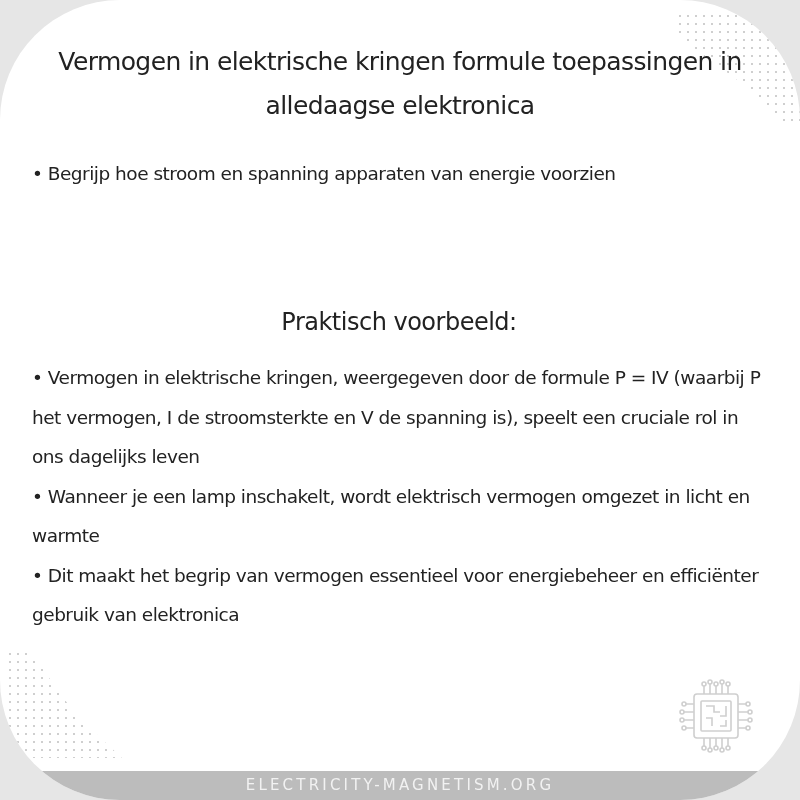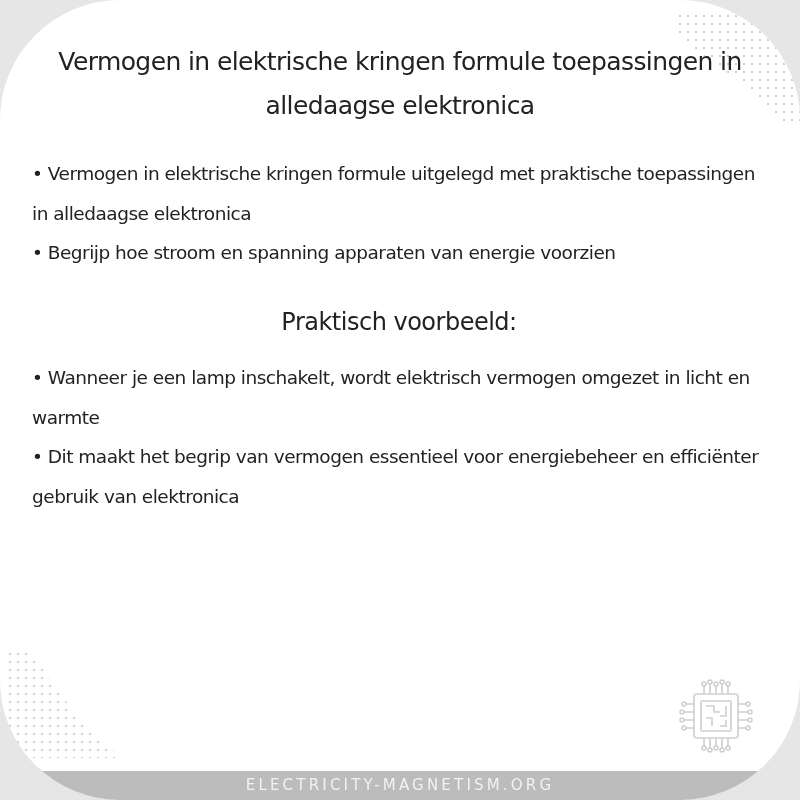--- a/index.html
+++ b/index.html
@@ -89,27 +89,27 @@
 </head>
 <body>
 
 <div class="card">
   <div class="dots dots-tr"></div>
   <div class="dots dots-bl"></div>
 
   <div class="title">Vermogen in elektrische kringen formule toepassingen in alledaagse elektronica</div>
 
   <div class="body-text intro">
-    <p>• Vermogen in elektrische kringen formule uitgelegd met praktische toepassingen in alledaagse elektronica</p>
     <p>• Begrijp hoe stroom en spanning apparaten van energie voorzien</p>
   </div>
 
   <div class="subhead">Praktisch voorbeeld:</div>
 
   <div class="body-text example">
+    <p>• Vermogen in elektrische kringen, weergegeven door de formule P = IV (waarbij P het vermogen, I de stroomsterkte en V de spanning is), speelt een cruciale rol in ons dagelijks leven</p>
     <p>• Wanneer je een lamp inschakelt, wordt elektrisch vermogen omgezet in licht en warmte</p>
     <p>• Dit maakt het begrip van vermogen essentieel voor energiebeheer en efficiënter gebruik van elektronica</p>
   </div>
 
   <svg class="chip" viewBox="0 0 80 80" fill="none" stroke="#cfcfcf" stroke-width="1.6">
     <rect x="18" y="18" width="44" height="44" rx="3"></rect>
     <rect x="25" y="25" width="30" height="30" rx="1"></rect>
     <path d="M30 30 h8 v6 h6 M50 30 v10 h-6 M30 42 h6 v8 M44 50 h6 v-6"></path>
     <path d="M28 18 v-8 M34 18 v-10 M40 18 v-8 M46 18 v-10 M52 18 v-8"></path>
     <circle cx="28" cy="8" r="2"></circle>

